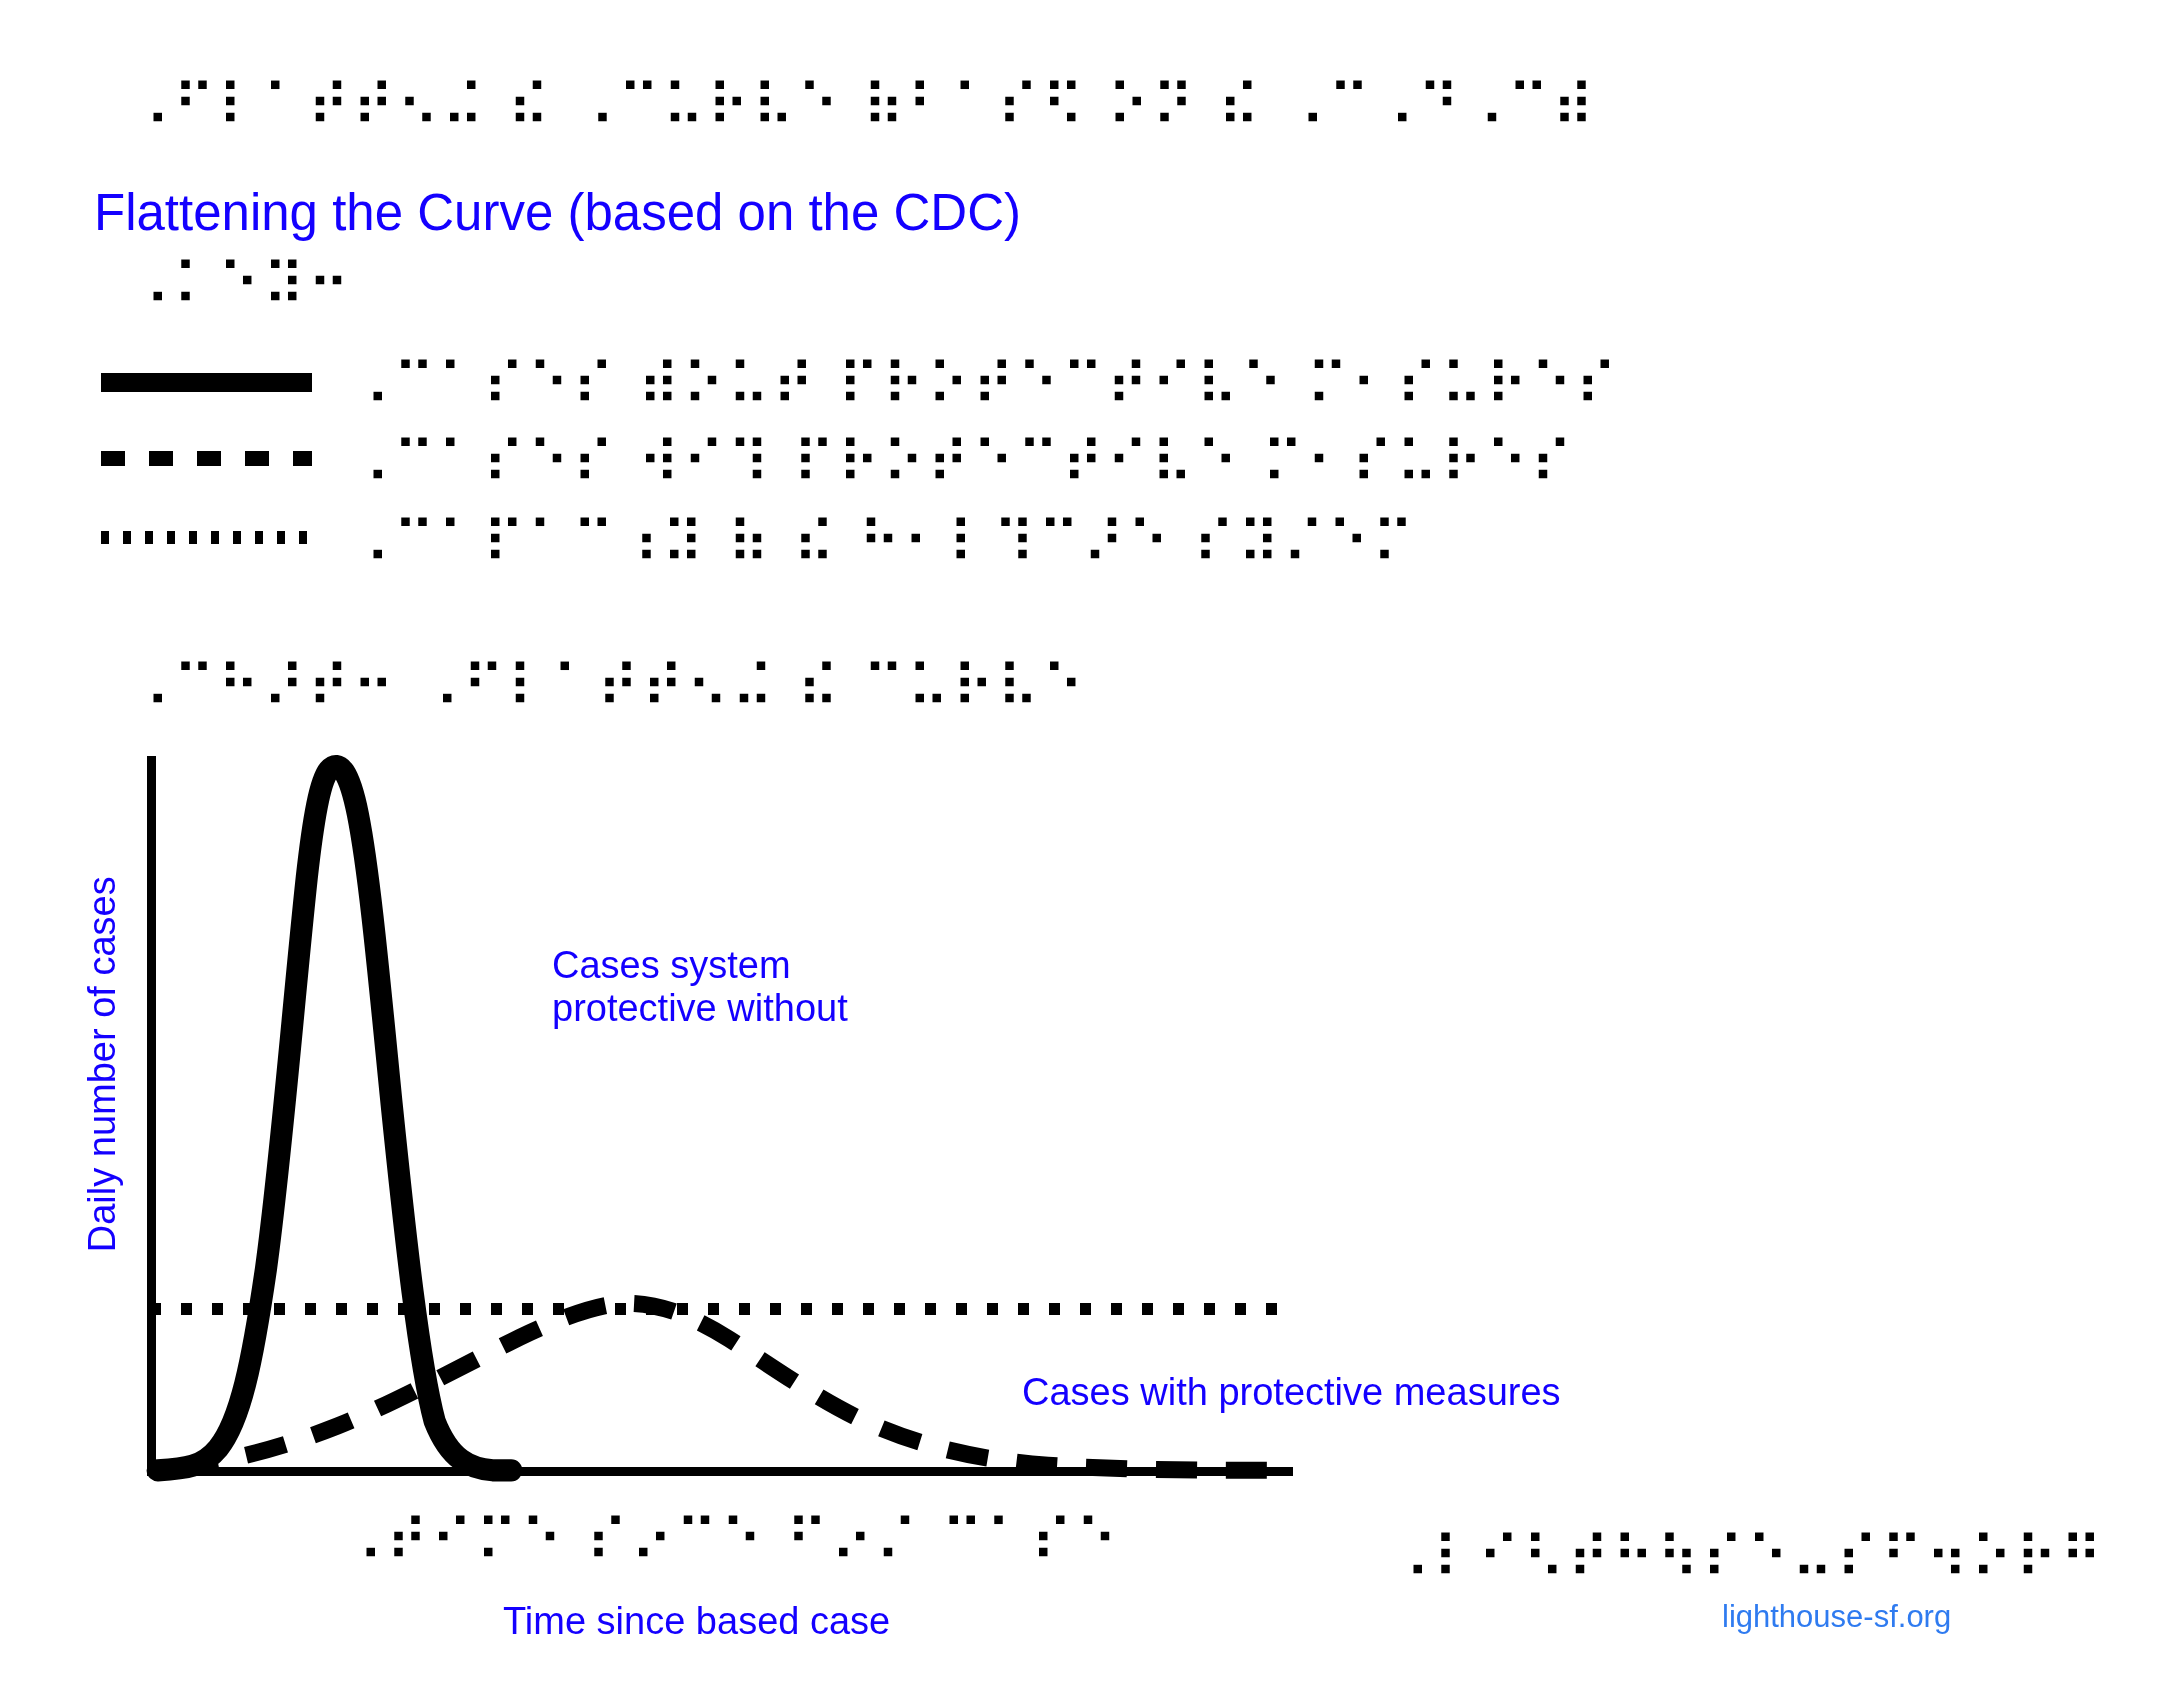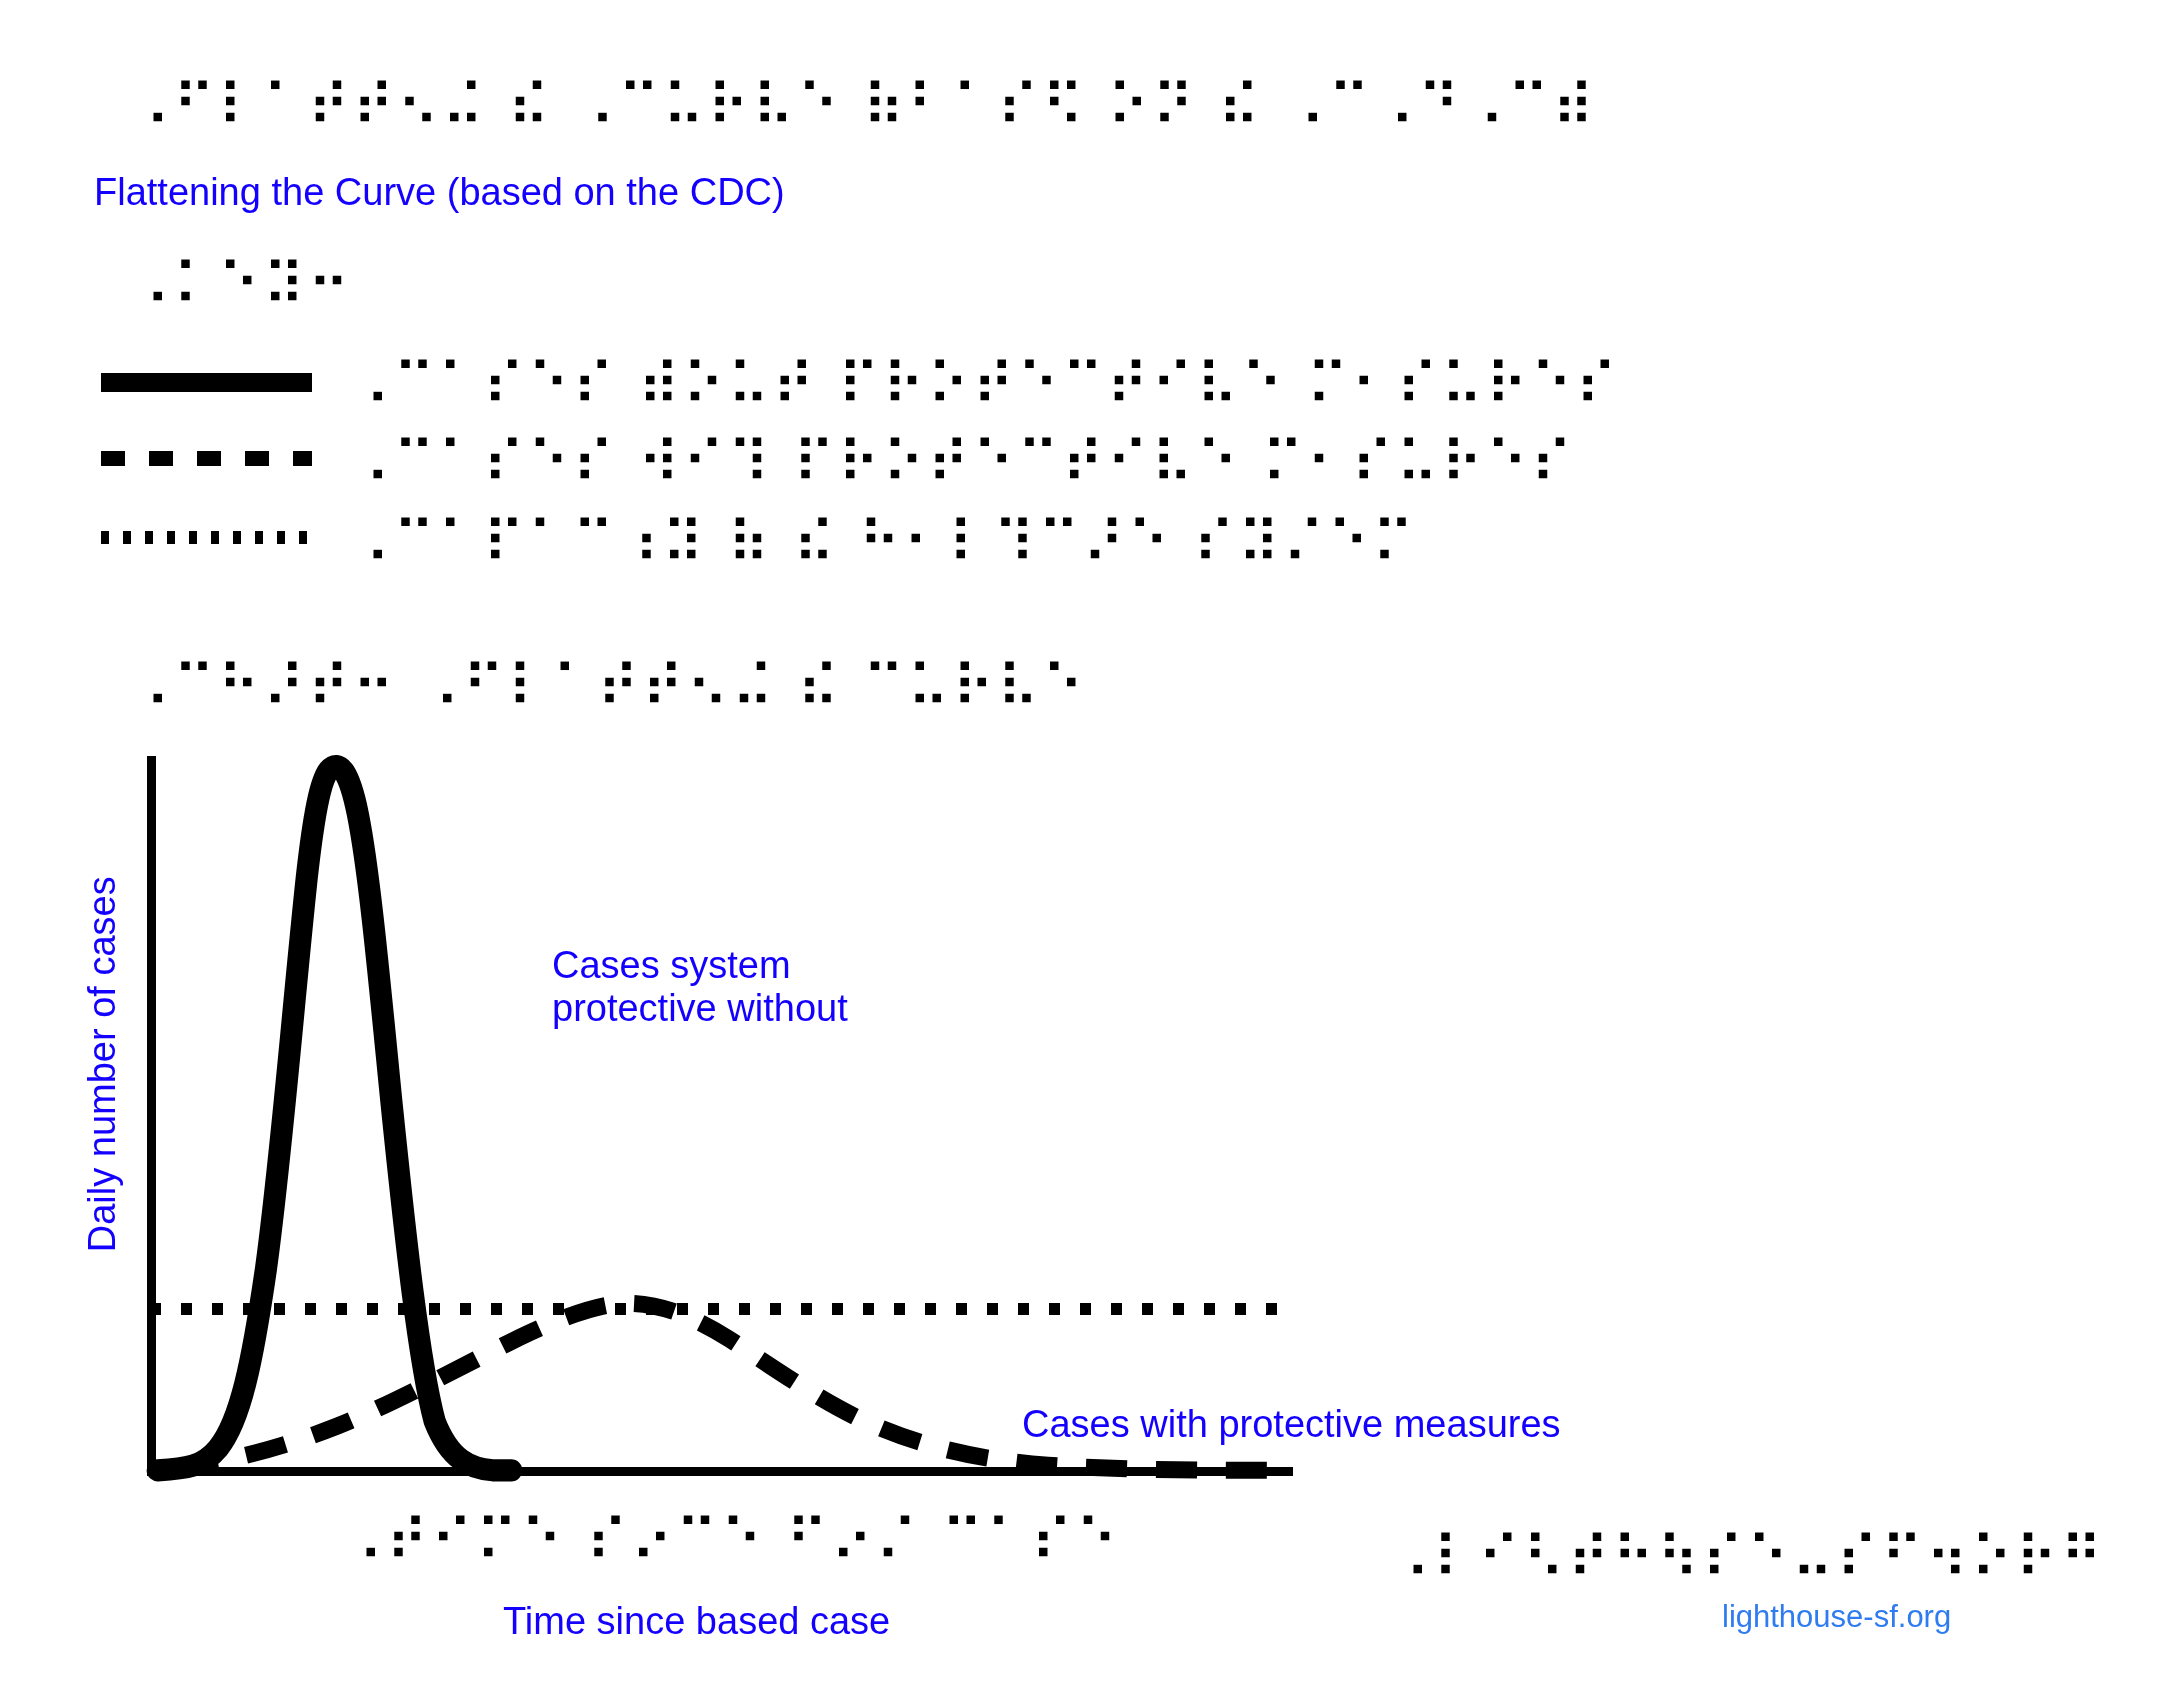--- a/index.html
+++ b/index.html
@@ -32,21 +32,21 @@
   .blue-text {
     position: absolute;
     color: #1400ff;
     font-family: "Liberation Sans", sans-serif;
     font-weight: 400;
     white-space: pre;
     line-height: 1.12;
   }
 
   
-  #print-title { left: 94px; top: 171px; font-size: 38px; }
+  #print-title { left: 94px; top: 184px; font-size: 51px; }
 
   
   #legend-swatch-solid {
     left: 101px; top: 373px; width: 211px; height: 19px;
     background: #000000;
   }
   #legend-swatch-dashed {
     left: 101px; top: 451px; width: 211px; height: 14.5px;
     background:
       repeating-linear-gradient(to right,
@@ -84,21 +84,21 @@
   
   #y-axis-label {
     left: -153px; top: 1043px;
     width: 511px;
     text-align: center;
     font-size: 38px;
     transform: rotate(-90deg);
   }
   #label-cases-without { left: 552px; top: 944px; font-size: 38px; }
   #label-capacity      { left: 792px; top: 1254px; font-size: 38px; }
-  #label-cases-with    { left: 1022px; top: 1371px; font-size: 38px; margin-top: 32px; }
+  #label-cases-with    { left: 1022px; top: 1371px; font-size: 38px; }
   #x-axis-label        { left: 503px; top: 1600px; font-size: 38px; }
 
   #site-url {
     left: 1722px; top: 1600px; font-size: 31px;
     color: #2f7bf0;
     text-align: right;
   }
 </style>
 </head>
 <body>

